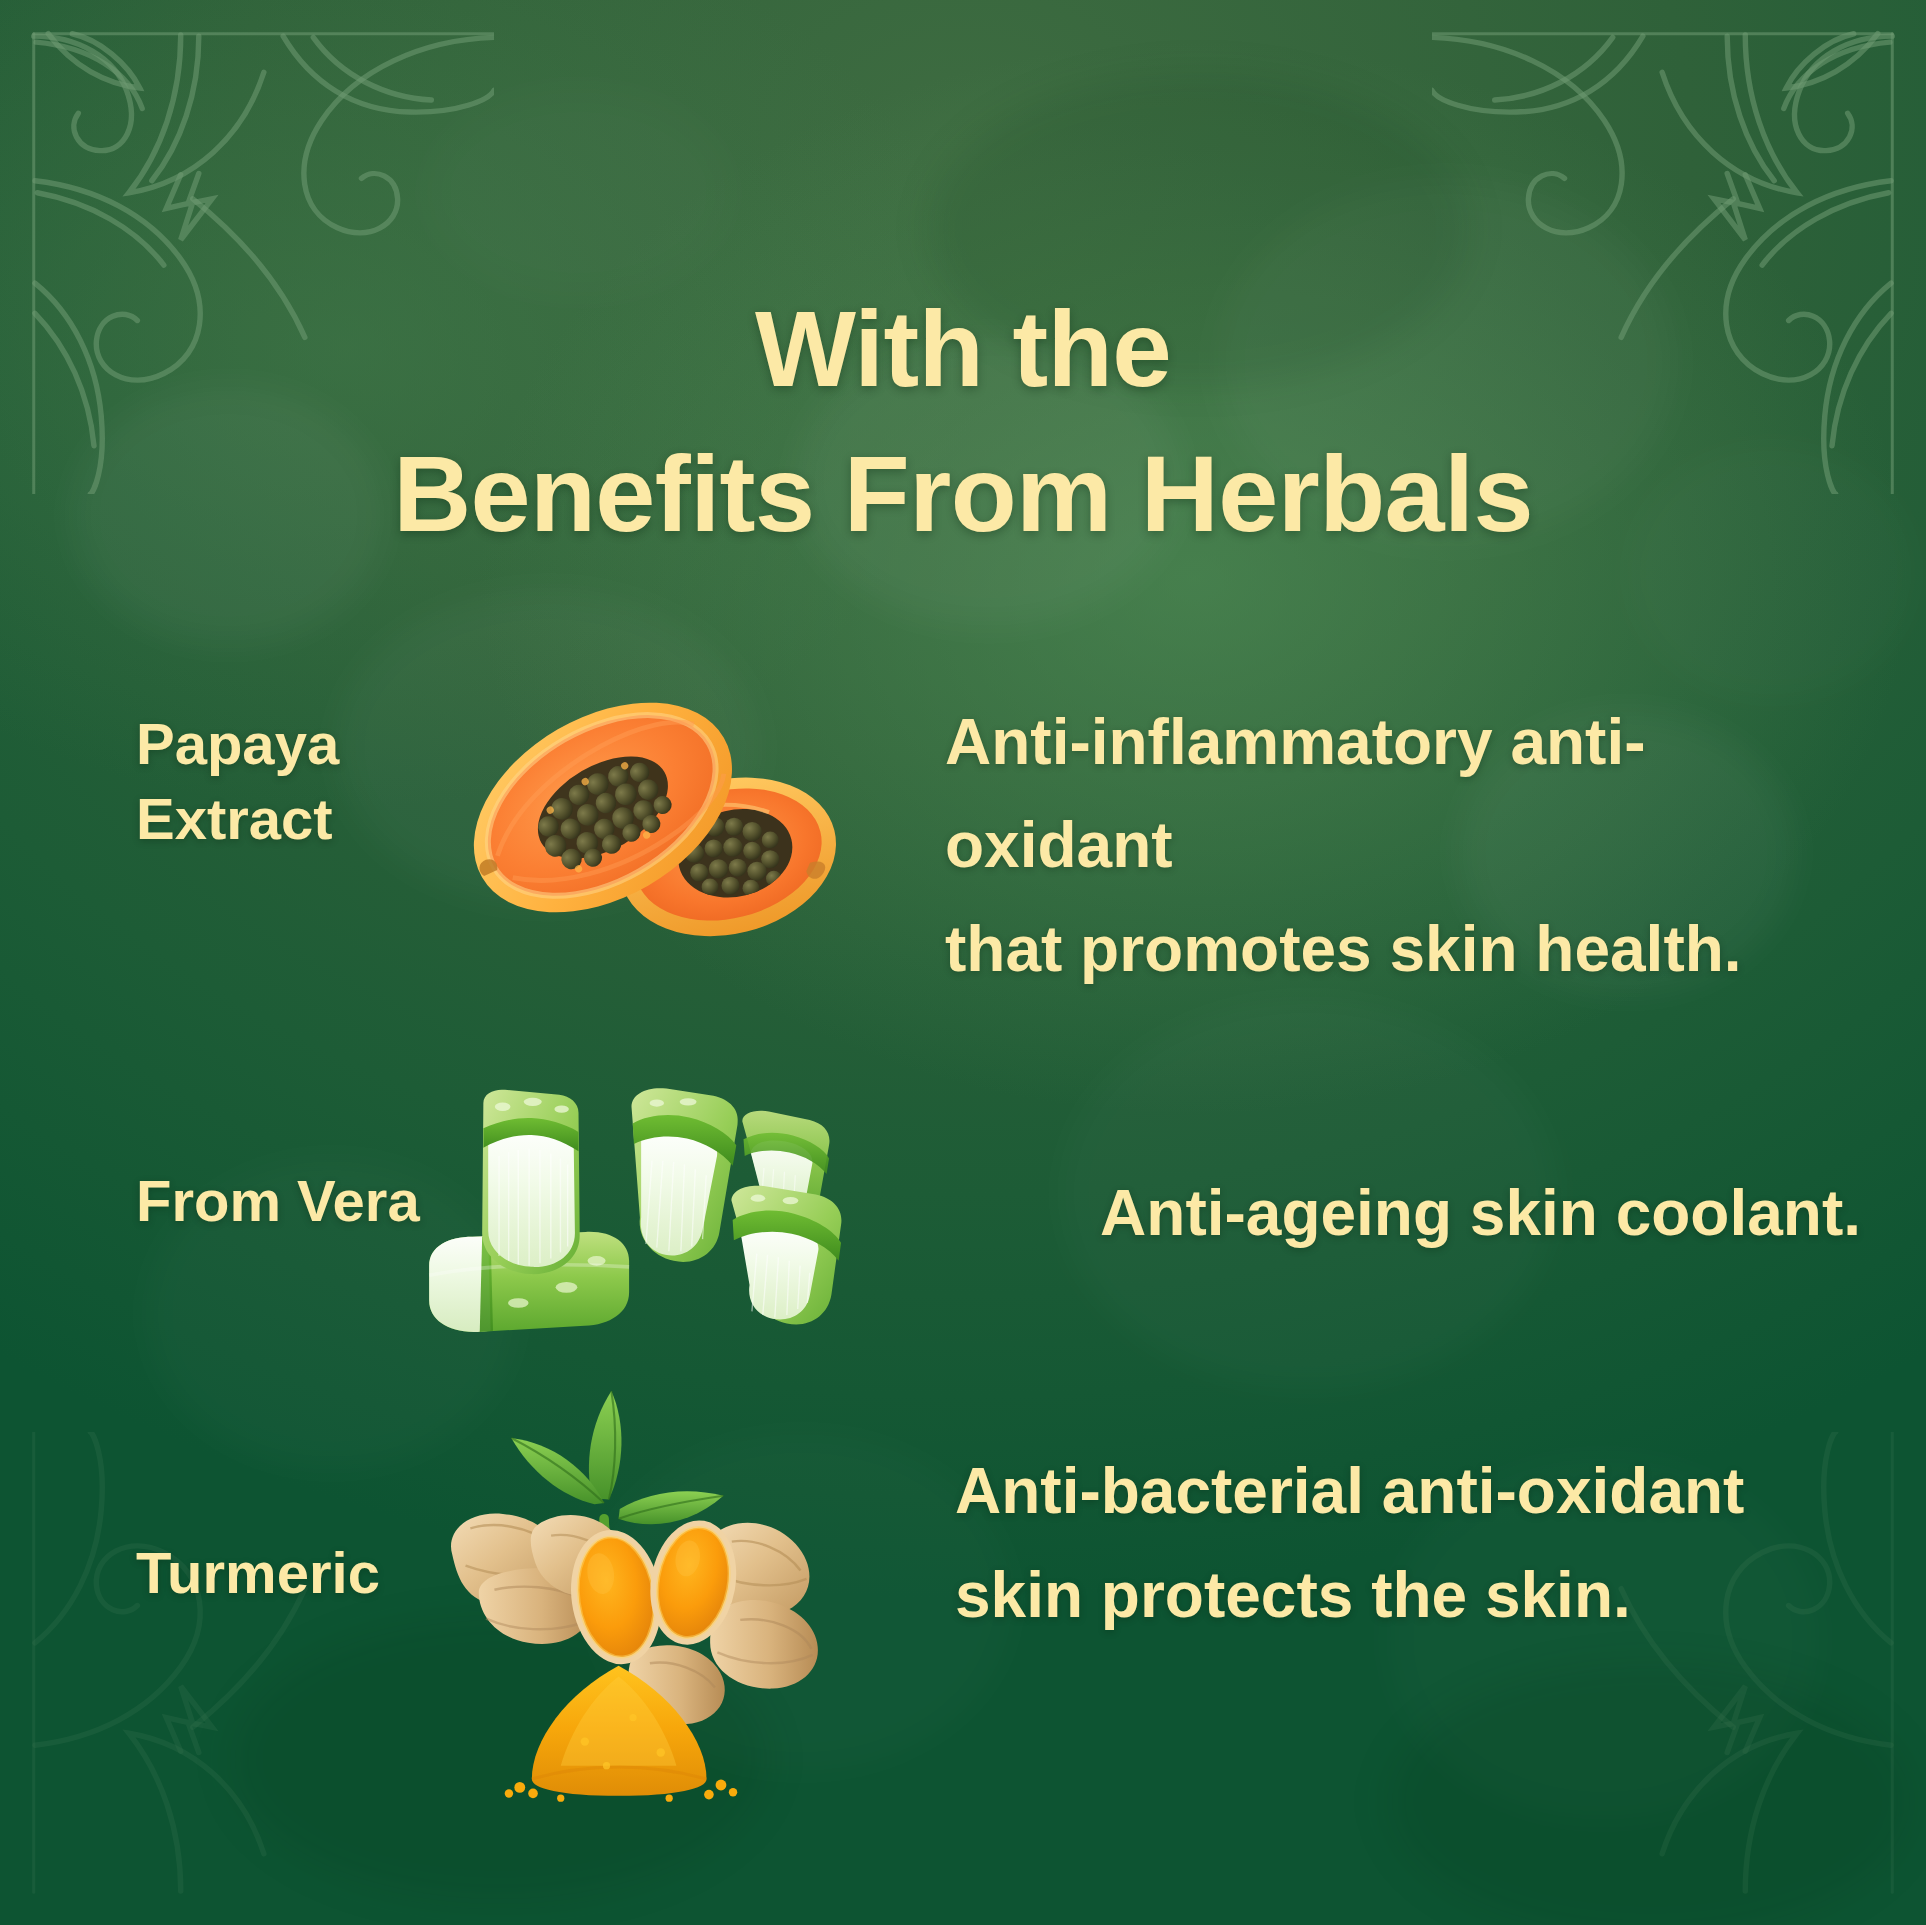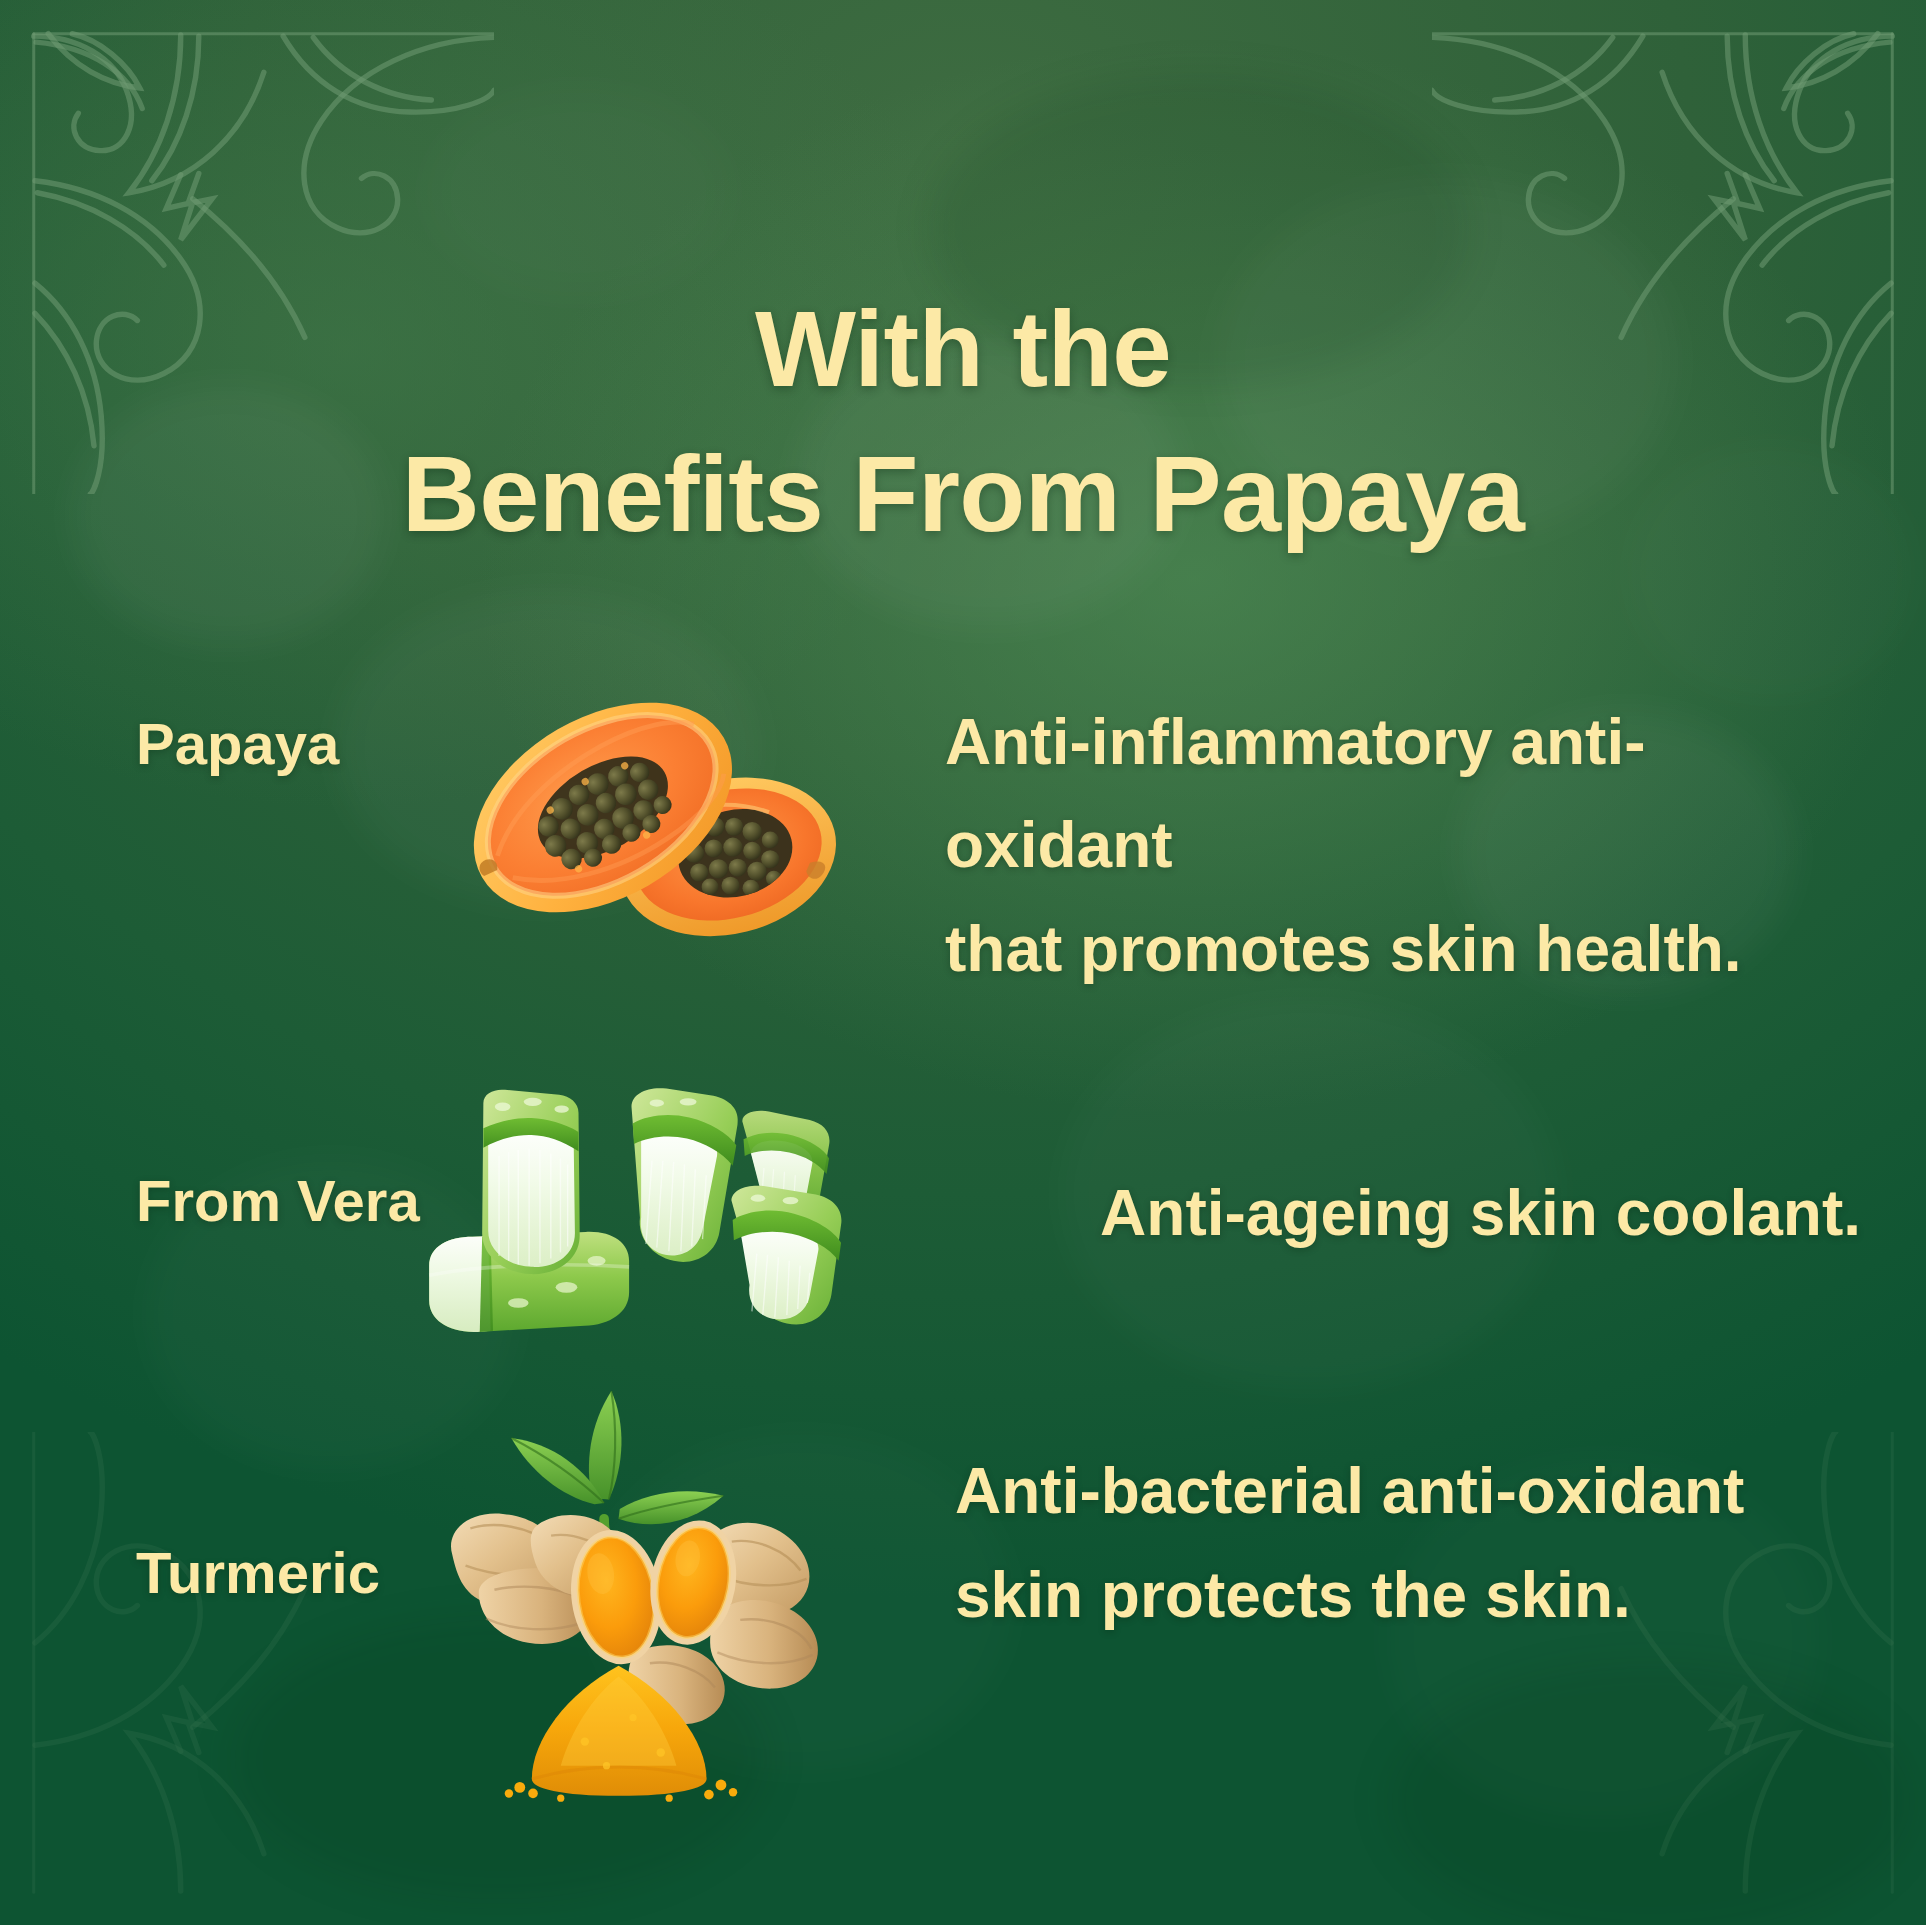--- a/index.html
+++ b/index.html
@@ -171,26 +171,27 @@
       <path d="M300 58 C300 160 268 252 214 320 C322 302 404 226 438 120"></path>
       <path d="M58 300 C160 312 246 356 300 430 C352 502 340 586 272 620 C212 650 156 614 160 566 C164 524 206 510 228 532"></path>
       <path d="M58 470 C120 520 160 600 168 690 C176 780 154 818 150 820"></path>
       <path d="M300 290 L276 346 L320 336 L300 398 L352 330 L312 338 L330 288"></path>
       <path d="M320 330 C400 394 466 470 506 560"></path>
     </svg>
   </div>
 
   <h1 id="title">
     <span>With the</span>
-    <span class="l2">Benefits From Papaya</span>
+    <span class="l2">Benefits From Herbals</span>
   </h1>
 
   <div class="row" id="row-papaya">
     <div class="row-label">
       <div>Papaya</div>
+      <div>Extract</div>
     </div>
 
     <div class="row-art">
       <svg viewBox="0 0 690 560">
         <defs>
           <radialGradient id="pFleshA" cx="45%" cy="40%" r="72%">
             <stop offset="0%" stop-color="#ff9d4e"></stop>
             <stop offset="55%" stop-color="#fb7f33"></stop>
             <stop offset="100%" stop-color="#ef6a22"></stop>
           </radialGradient>

